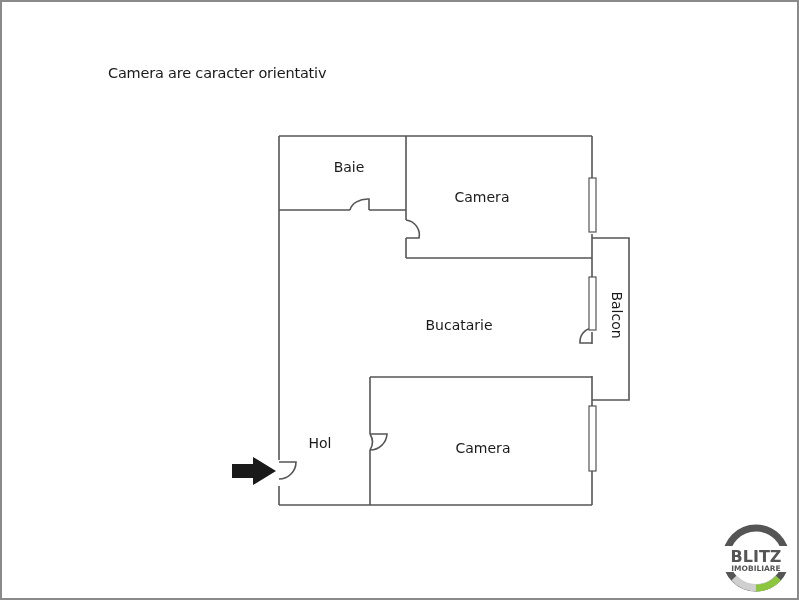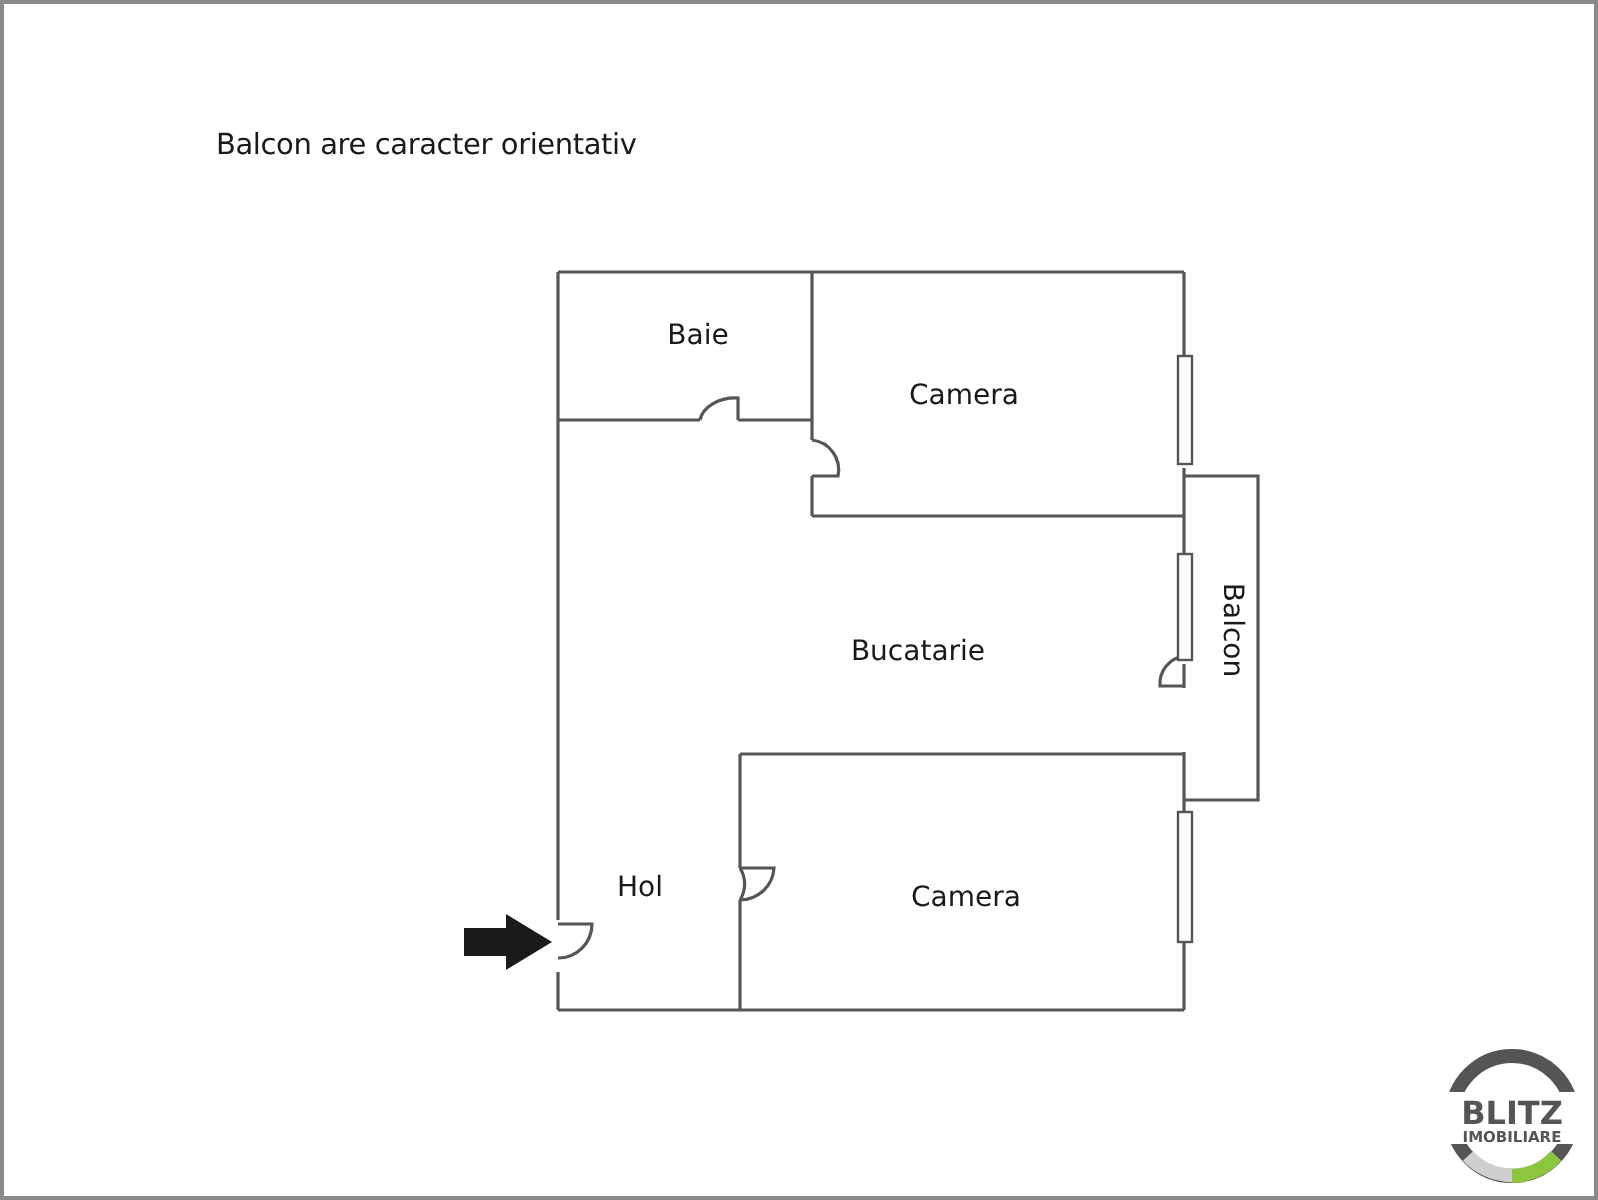--- a/index.html
+++ b/index.html
@@ -15,21 +15,21 @@
     svg.plan { position: absolute; left: 0; top: 0; }
     .wall { stroke: #555; stroke-width: 1.6; fill: none; }
     .win { stroke: #555; stroke-width: 1.2; fill: #fff; }
     .label { font-family: "DejaVu Sans", "Liberation Sans", sans-serif; font-size: 14px; fill: #1a1a1a; }
     .logo { position: absolute; left: 718px; top: 520px; width: 72px; height: 72px; }
   </style>
 </head>
 <body>
 
 <div class="frame">
-  <div class="note">Balcon are caracter orientativ</div>
+  <div class="note">Camera are caracter orientativ</div>
 
   <svg class="plan" width="799" height="600">
 
     <g>
 
       <line class="wall" x1="277" y1="134" x2="277" y2="458"></line>
       <line class="wall" x1="277" y1="484" x2="277" y2="503"></line>
 
       <line class="wall" x1="277" y1="134" x2="590" y2="134"></line>
 

